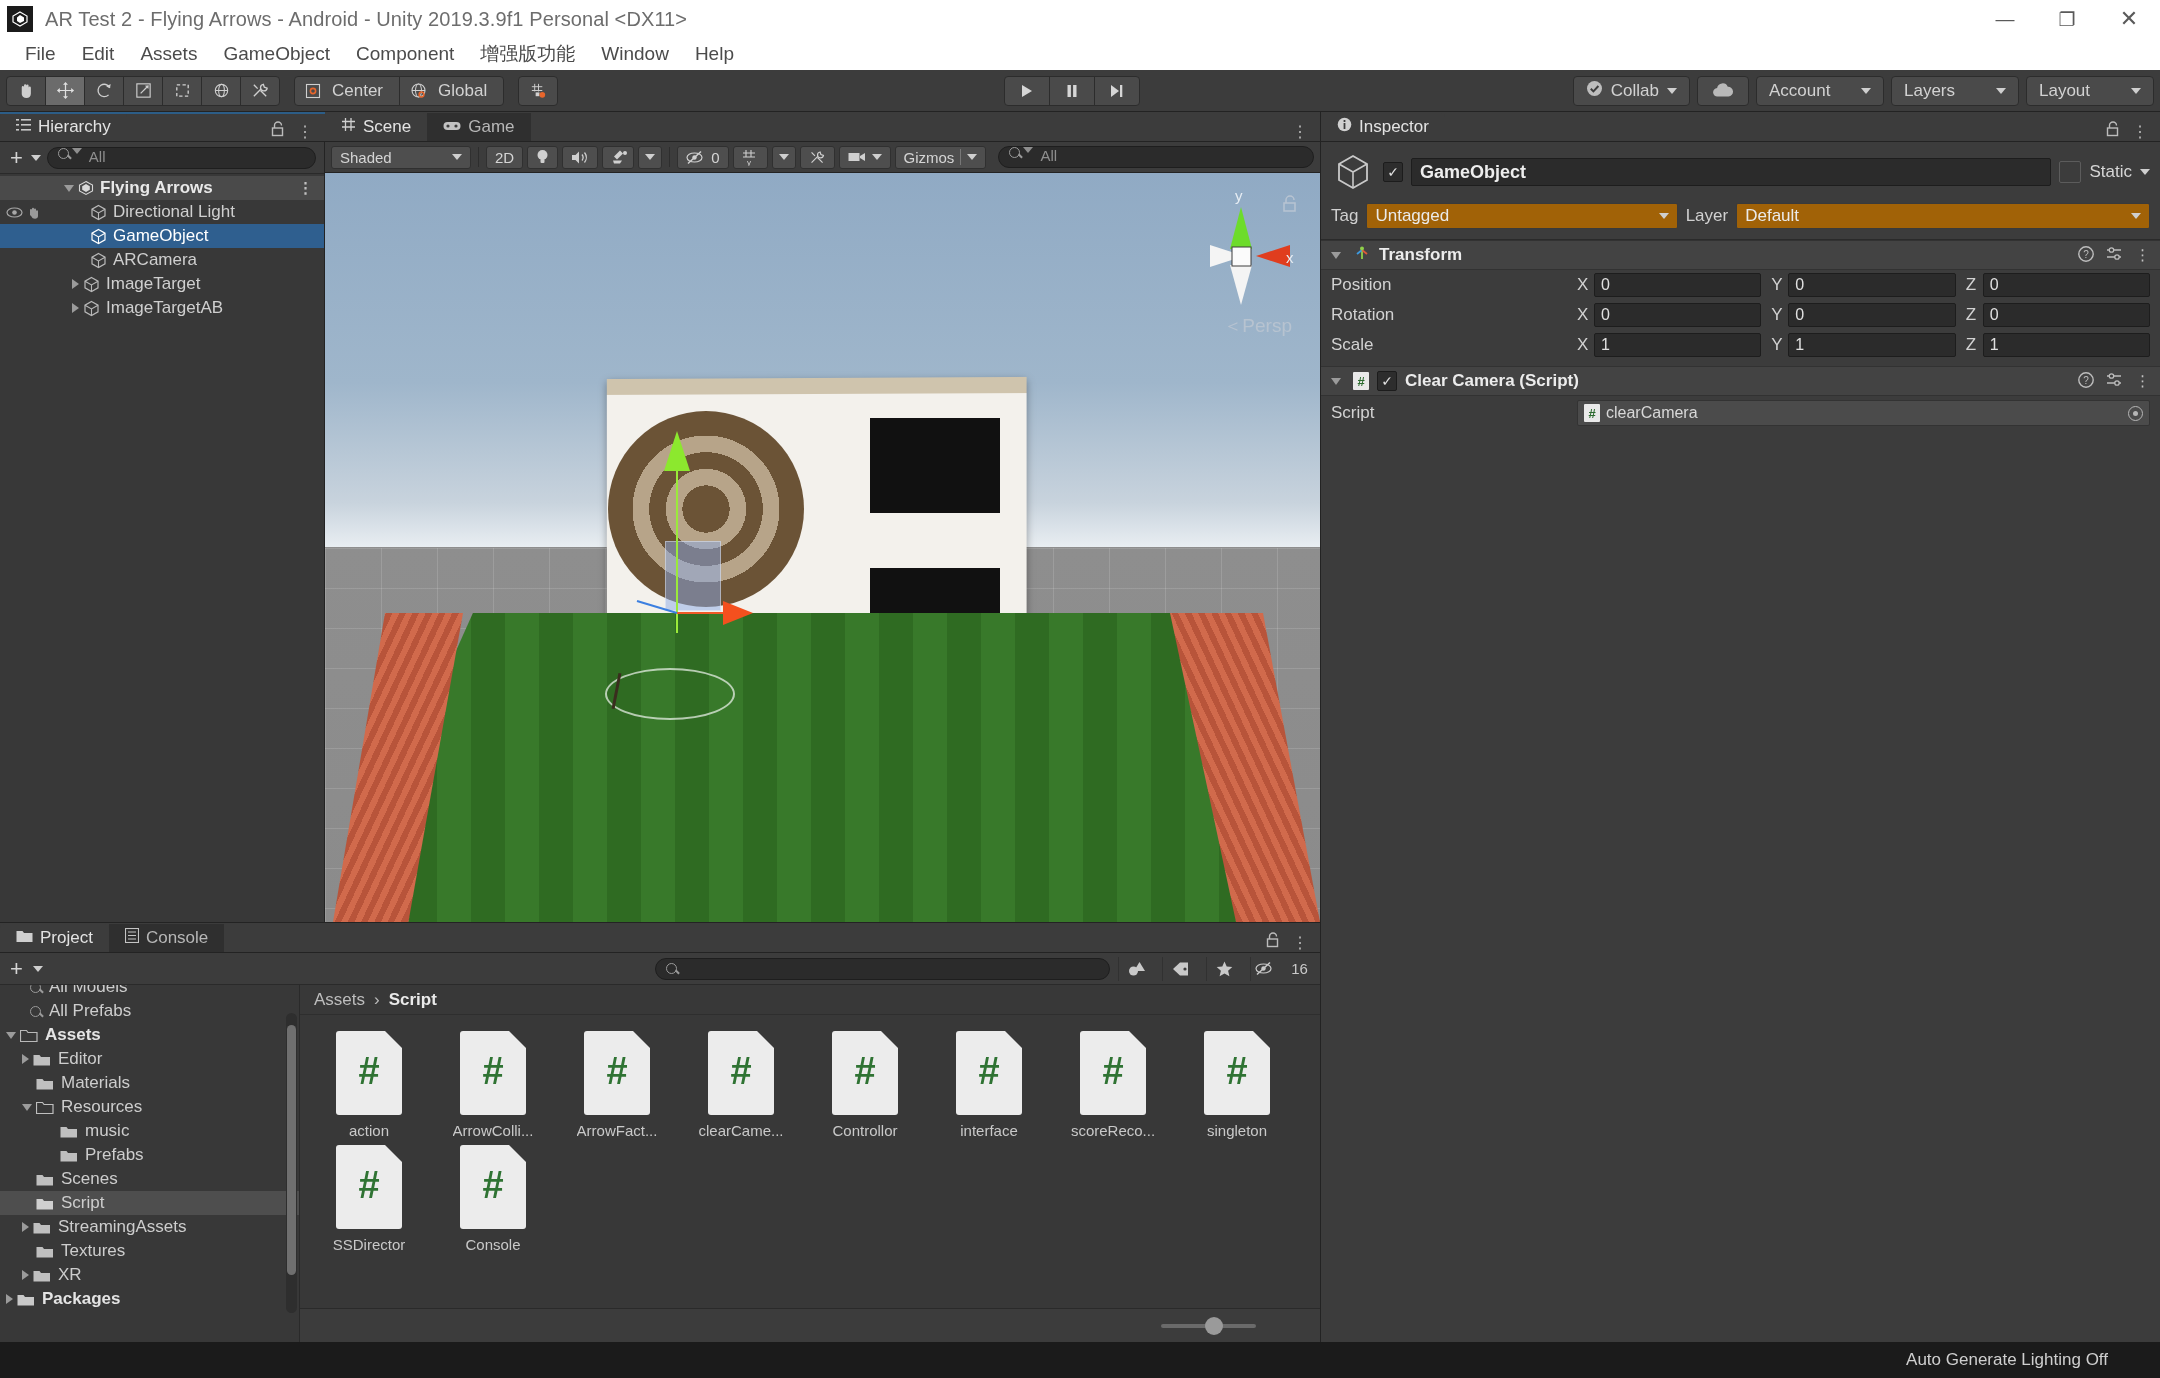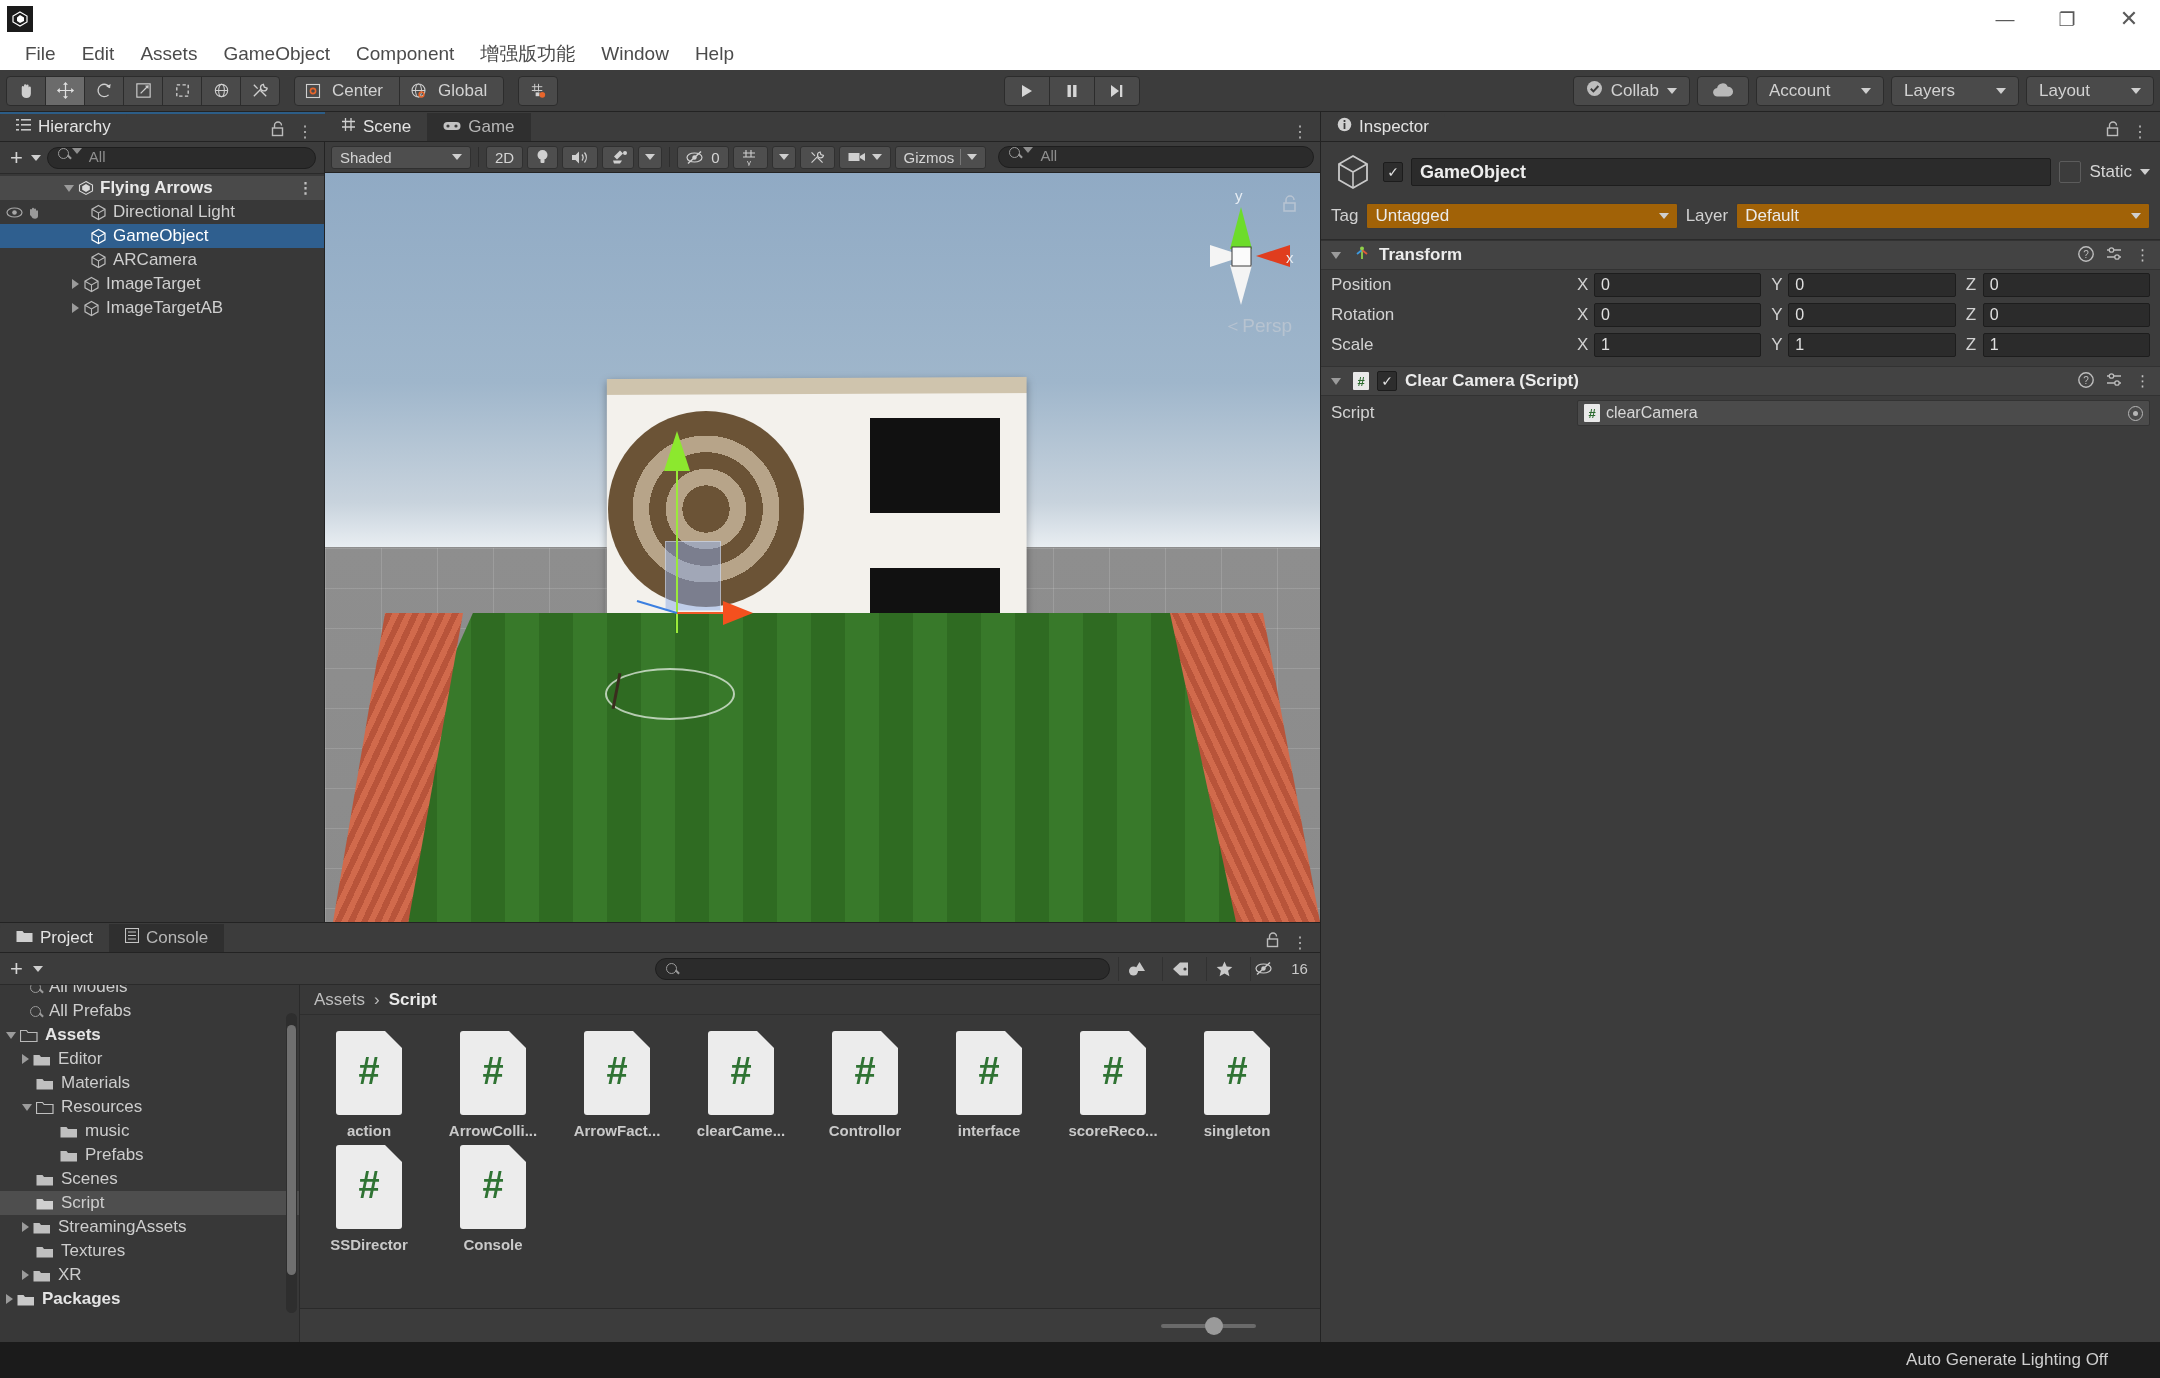--- a/index.html
+++ b/index.html
@@ -201,21 +201,21 @@
                  padding:16px 14px; gap:6px 14px; overflow:hidden; }
   .acell { width:110px; display:flex; flex-direction:column; align-items:center; gap:7px; }
   .afile { width:66px; height:84px; background:#ececec; position:relative;
            border-radius:3px 0 3px 3px;
            display:flex; align-items:center; justify-content:center; }
   .afile::after { content:""; position:absolute; top:0; right:0; border-top:17px solid #383838;
                   border-left:17px solid transparent; }
   .hash { color:#2f7333; font-size:38px; font-weight:bold; font-family:"Liberation Sans",sans-serif;
           line-height:1; transform: translateY(-2px); }
   .aname { font-size:15px; color:#c9c9c9; max-width:108px; text-align:center; white-space:nowrap;
-           overflow:hidden;font-weight:bold; }
+           overflow:hidden; }
   .proj-footer { height:34px; background:#3c3c3c; border-top:1px solid #2a2a2a;
                  display:flex; align-items:center; justify-content:flex-end; padding-right:64px; }
   .slider { width:95px; height:4px; background:#6a6a6a; border-radius:2px; position:relative; }
   .slider .knob { position:absolute; left:44px; top:-7px; width:18px; height:18px;
                   background:#9a9a9a; border-radius:50%; }
 
   
   .statusbar { height:36px; flex:0 0 36px; background:#1b1b1b; display:flex; align-items:center;
                justify-content:flex-end; padding-right:52px; color:#cfcfcf; font-size:17px; }
 
@@ -229,20 +229,21 @@
 
 <div class="app">
 
   <div class="titlebar">
     <div class="win-logo">
       <svg width="16" height="16" viewBox="0 0 16 16">
           <polygon points="8,1 15,5 15,11 8,15 1,11 1,5" fill="none" stroke="#fff" stroke-width="1.2"></polygon>
           <polygon points="8,4 12,6.5 12,10 8,12 5,10 5,6.5" fill="#fff"></polygon>
         </svg>
     </div>
+    <div class="title-text">AR Test 2 - Flying Arrows - Android - Unity 2019.3.9f1 Personal &lt;DX11&gt;</div>
     <div class="win-ctl">
       <div class="win-btn">—</div>
       <div class="win-btn">❐</div>
       <div class="win-btn close">✕</div>
     </div>
   </div>
 
   <div class="menubar">
     <div class="menu-item">File</div>
     <div class="menu-item">Edit</div>

